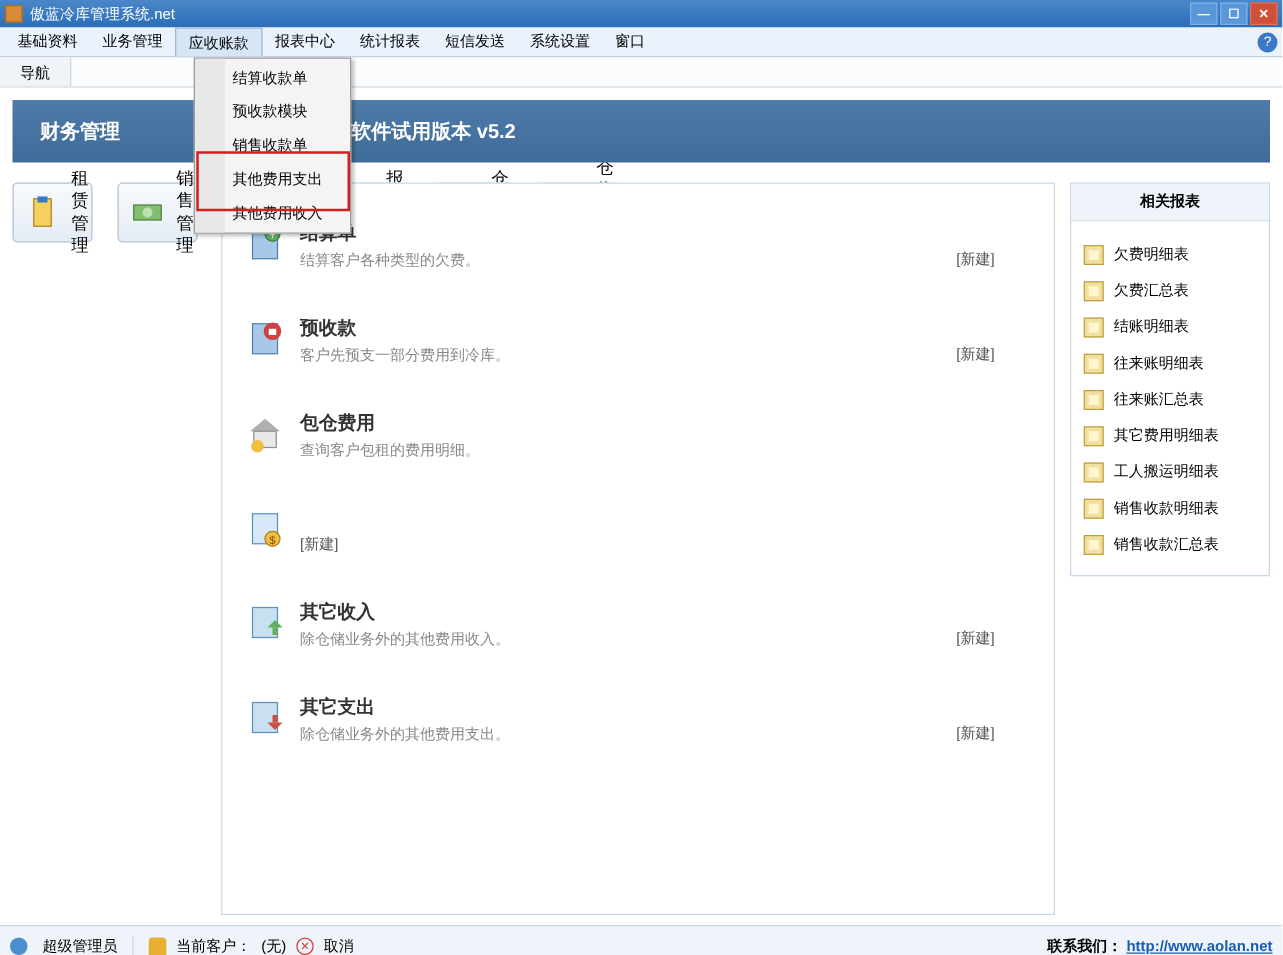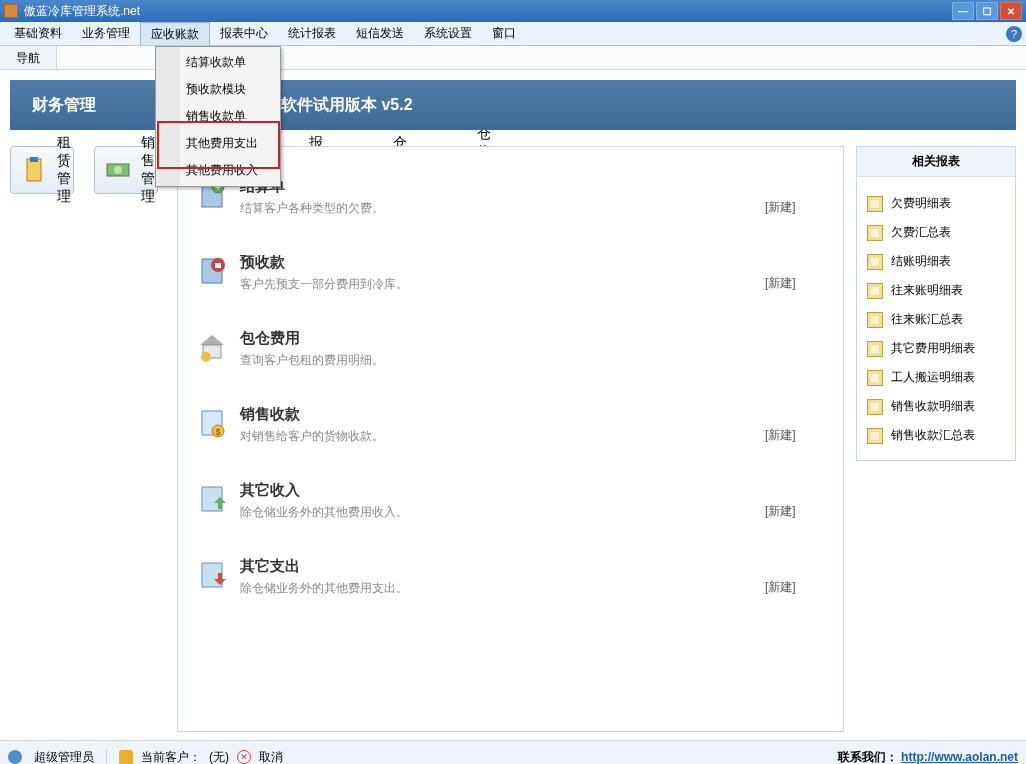--- a/index.html
+++ b/index.html
@@ -369,24 +369,20 @@
                 <div class="mod-desc">查询客户包租的费用明细。</div>
               </div>
           <div class="mod-action"></div>
         </div>
         <div class="mod-row">
           <div class="mod-icon"><svg width="32" height="32">
                   <rect x="6" y="4" width="20" height="24" fill="#d8e8f8" stroke="#6090c0"></rect>
                   <circle cx="22" cy="24" r="6" fill="#f0c040" stroke="#b08020"></circle>
                   <text x="22" y="28" font-size="9" fill="#805000" text-anchor="middle">$</text>
                 </svg></div>
-          <div class="mod-info">
-                <div class="mod-title">销售收款</div>
-                <div class="mod-desc">对销售给客户的货物收款。</div>
-              </div>
           <div class="mod-action">[新建]</div>
         </div>
         <div class="mod-row">
           <div class="mod-icon"><svg width="32" height="32">
                   <rect x="6" y="4" width="20" height="24" fill="#c8e0f0" stroke="#6090c0"></rect>
                   <polygon points="24,14 30,20 18,20" fill="#60b060"></polygon>
                   <rect x="22" y="20" width="4" height="6" fill="#60b060"></rect>
                 </svg></div>
           <div class="mod-info">
                 <div class="mod-title">其它收入</div>

